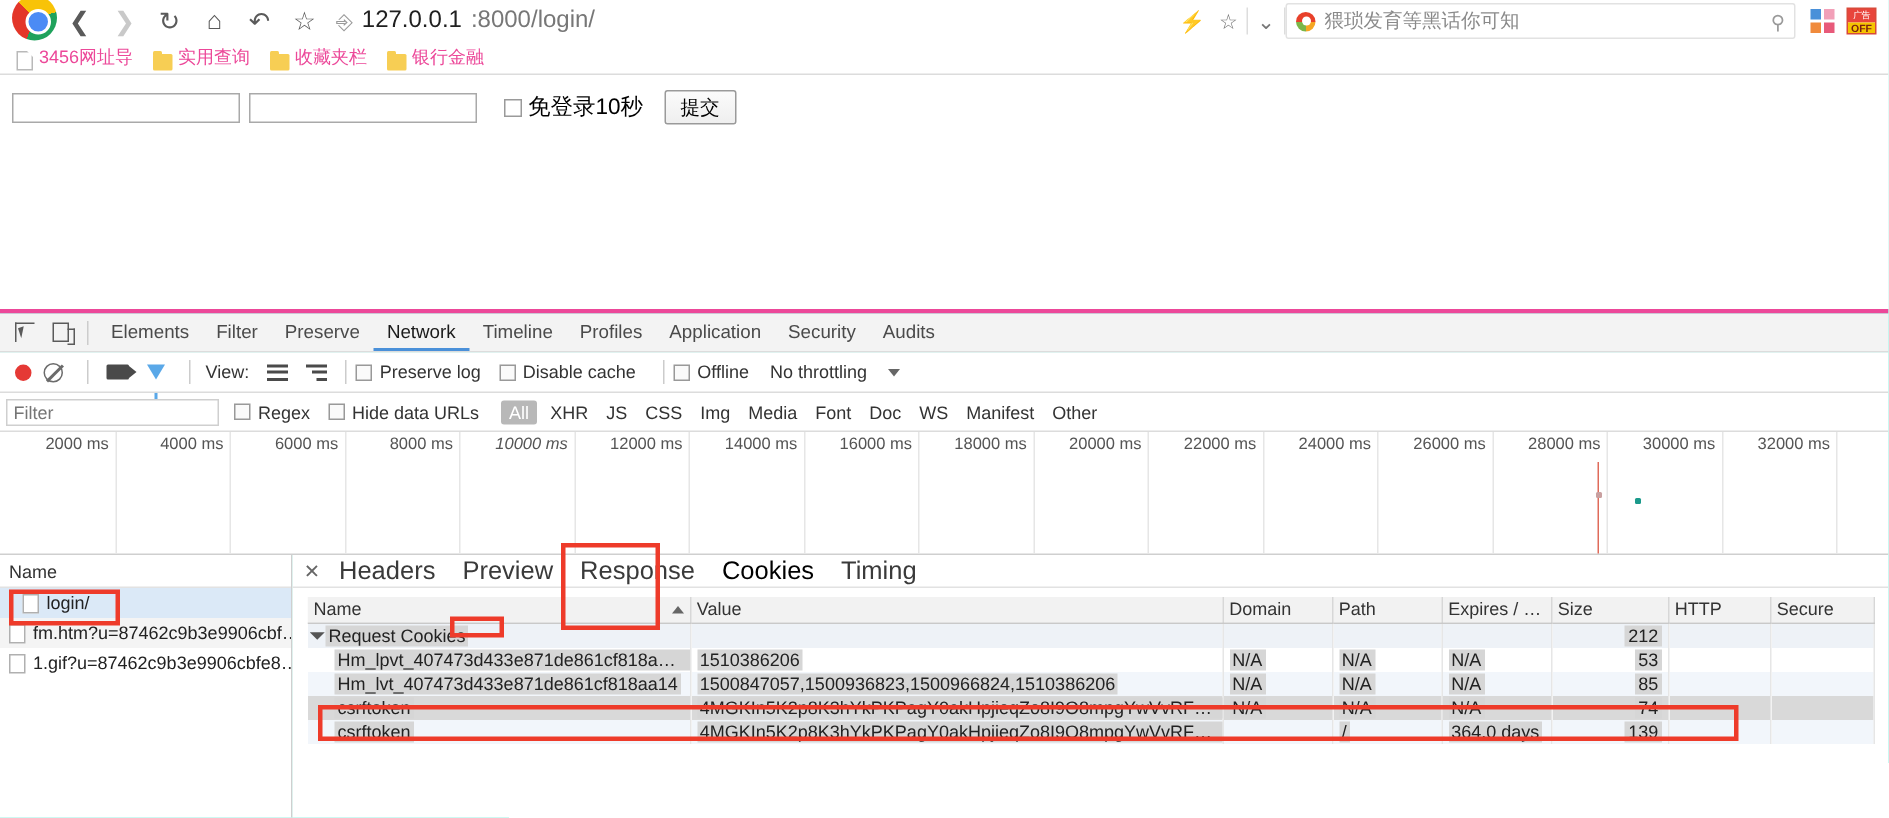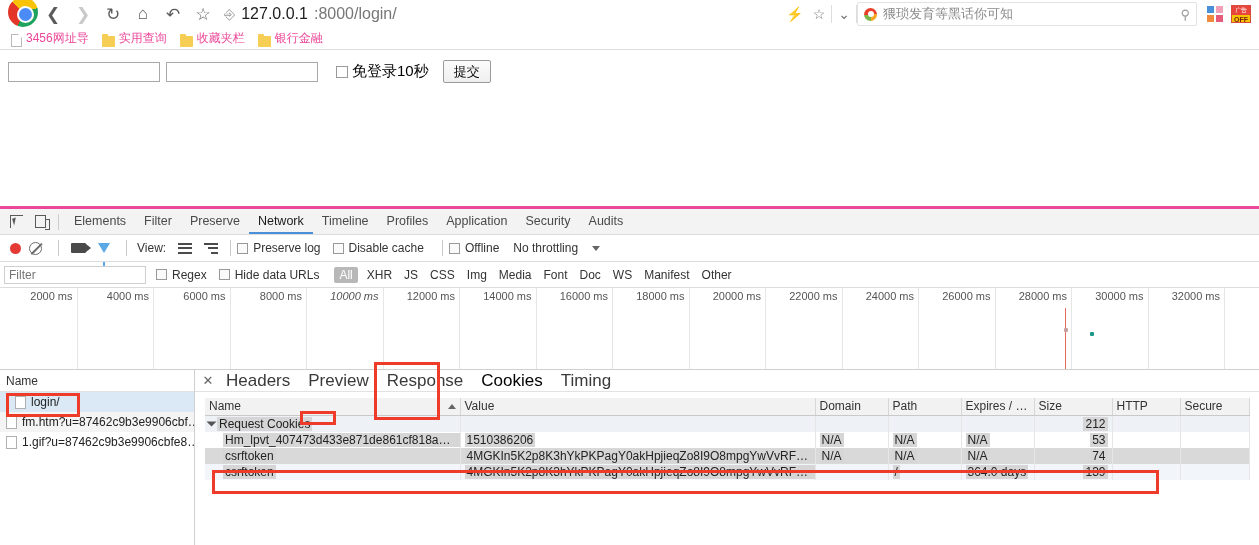--- a/index.html
+++ b/index.html
@@ -499,20 +499,30 @@
                 <tr class="r-odd">
                   <td style="padding-left: 18px;"><span class="hl">Hm_lpvt_407473d433e871de861cf818aa1…</span></td>
                   <td><span class="hl">1510386206</span></td>
                   <td><span class="hl">N/A</span></td>
                   <td><span class="hl">N/A</span></td>
                   <td><span class="hl">N/A</span></td>
                   <td class="num"><span class="hl">53</span></td>
                   <td></td>
                   <td></td>
                 </tr>
+                <tr class="r-even">
+                  <td style="padding-left: 18px;"><span class="hl">Hm_lvt_407473d433e871de861cf818aa14</span></td>
+                  <td><span class="hl">1500847057,1500936823,1500966824,1510386206</span></td>
+                  <td><span class="hl">N/A</span></td>
+                  <td><span class="hl">N/A</span></td>
+                  <td><span class="hl">N/A</span></td>
+                  <td class="num"><span class="hl">85</span></td>
+                  <td></td>
+                  <td></td>
+                </tr>
                 <tr class="highlighted">
                   <td style="padding-left: 18px;"><span class="hl">csrftoken</span></td>
                   <td><span class="hl">4MGKIn5K2p8K3hYkPKPagY0akHpjieqZo8I9O8mpgYwVvRFVSvV…</span></td>
                   <td><span class="hl">N/A</span></td>
                   <td><span class="hl">N/A</span></td>
                   <td><span class="hl">N/A</span></td>
                   <td class="num"><span class="hl">74</span></td>
                   <td></td>
                   <td></td>
                 </tr>

